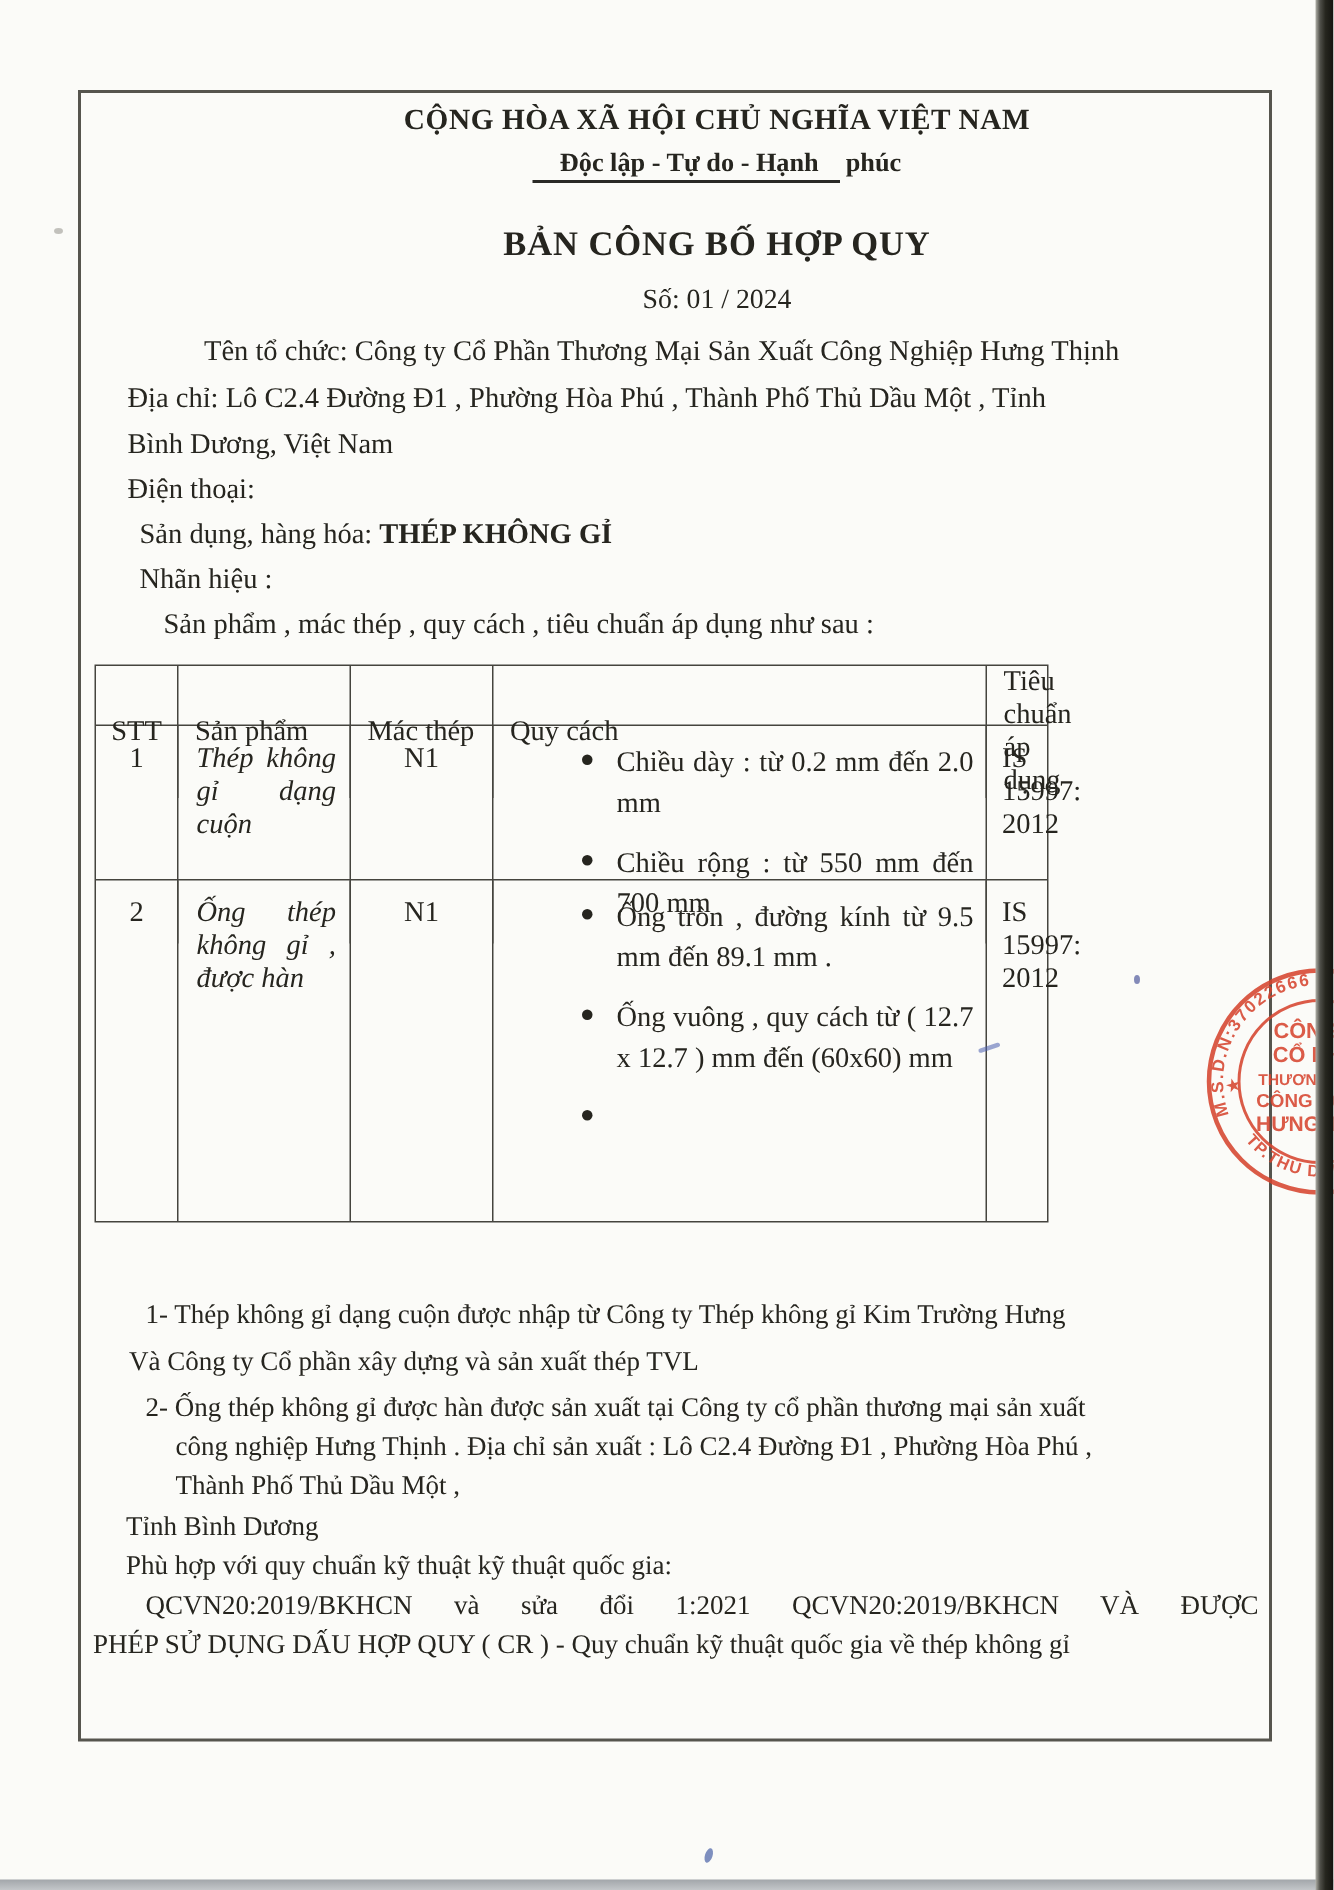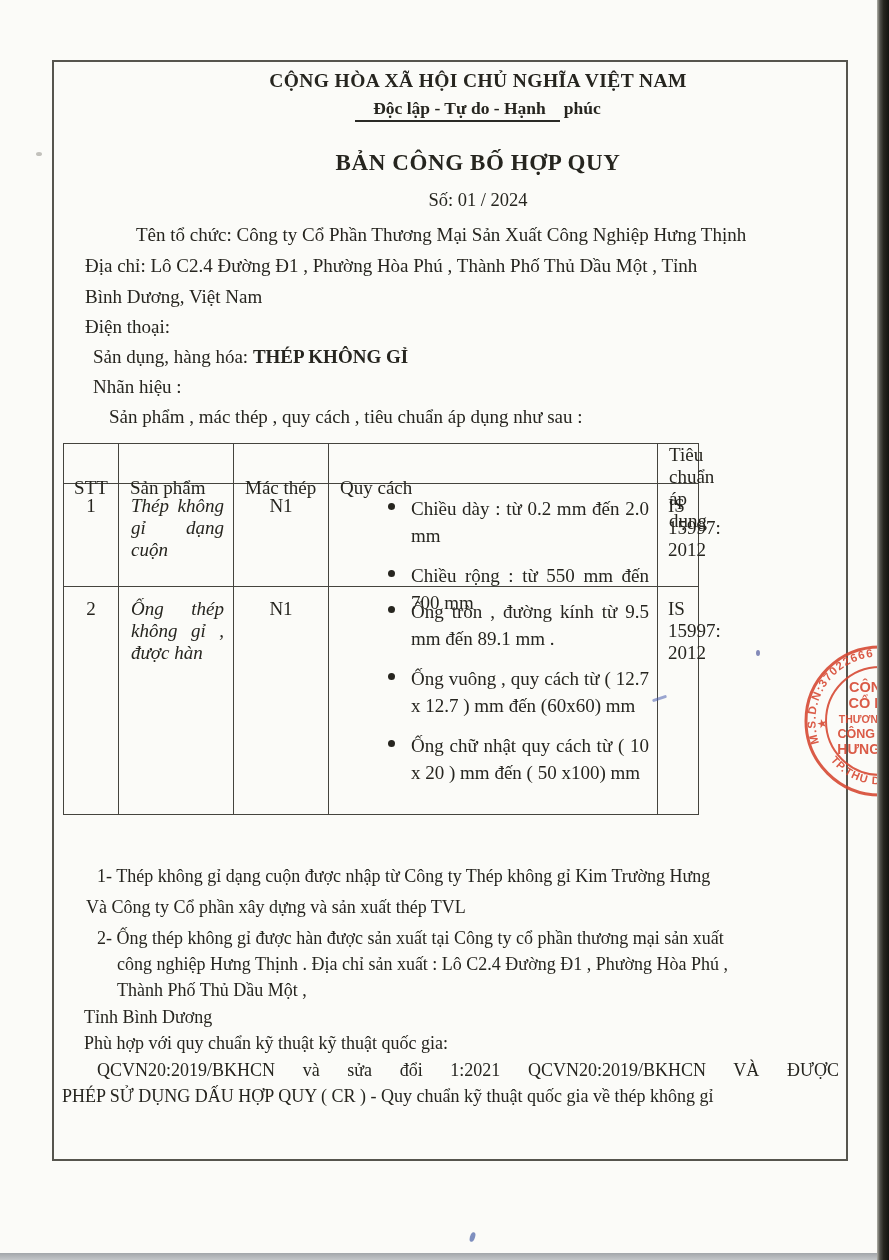--- a/index.html
+++ b/index.html
@@ -121,21 +121,20 @@
       <div class="spec">
           <span class="dot"></span>
           <span class="spec-text">Ống tròn , đường kính từ 9.5 mm đến 89.1 mm .</span>
         </div>
       <div class="spec">
           <span class="dot"></span>
           <span class="spec-text">Ống vuông , quy cách từ ( 12.7 x 12.7 ) mm đến (60x60) mm</span>
         </div>
       <div class="spec">
           <span class="dot"></span>
-          <span class="spec-text">Ống chữ nhật quy cách từ ( 10 x 20 ) mm đến ( 50 x100) mm</span>
         </div>
     </div>
     <div class="td cell-std">IS 15997: 2012</div>
   </div>
 </div>
 
 <div class="note" style="left:97px;top:866px;">1-  Thép không gỉ dạng cuộn được nhập từ Công ty Thép không gỉ Kim Trường Hưng</div>
 <div class="note" style="left:86px;top:897px;">Và Công ty Cổ phần xây dựng và sản xuất thép TVL</div>
 <div class="note" style="left:97px;top:928px;">2-  Ống thép không gỉ được hàn được sản xuất tại Công ty cổ phần thương mại sản xuất</div>
 <div class="note" style="left:117px;top:954px;">công nghiệp Hưng Thịnh . Địa chỉ sản xuất : Lô C2.4 Đường Đ1 , Phường Hòa Phú ,</div>

